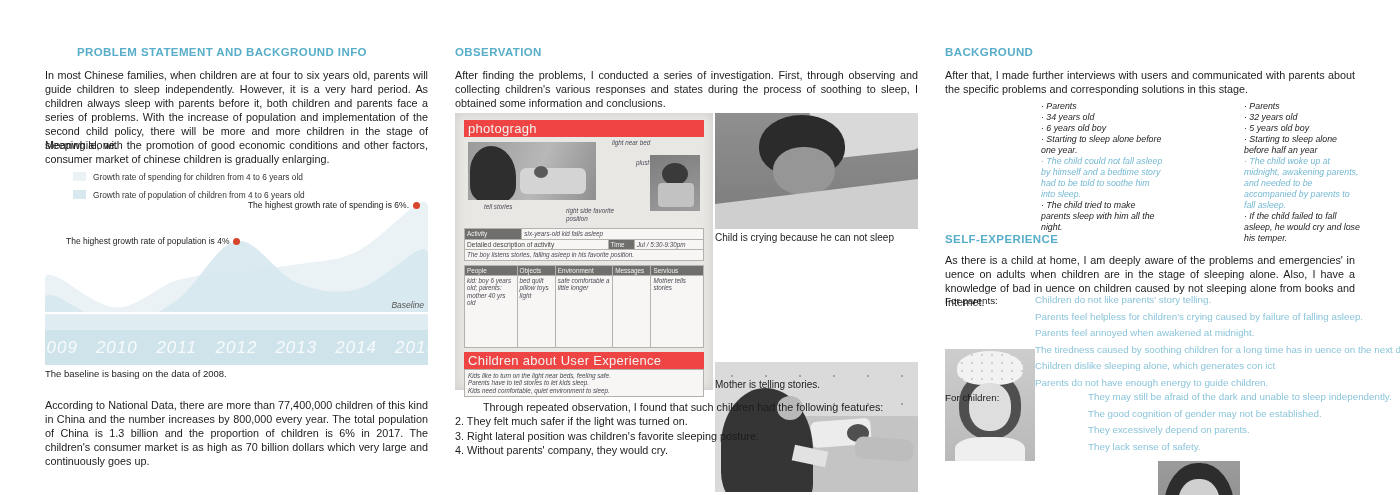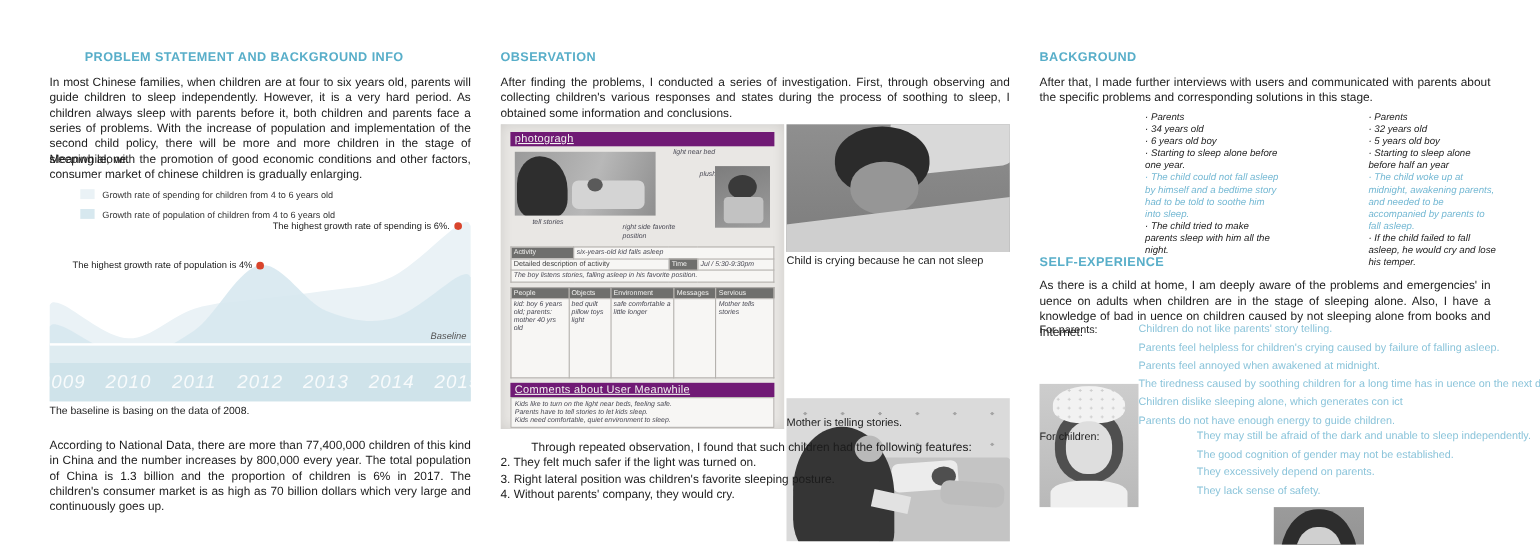--- a/index.html
+++ b/index.html
@@ -16,21 +16,21 @@
   .legend-swatch { width:13px; height:9px; margin-right:7px; }
   .legend-label { font-size:8.3px; color:#333; }
   #chart-svg-holder { position:absolute; left:0; top:30px; width:383px; height:165px;font-style:italic; }
   .chart-anno { position:absolute; font-size:8.5px; color:#222; white-space:nowrap; }
   .chart-dot { position:absolute; width:7px; height:7px; border-radius:50%; background:#d9452c; }
   #chart-note { left:45px; top:368px; font-size:9.5px; color:#1c1c1c; }
 
   
   #worksheet { left:455px; top:113px; width:258px; height:277px; background:#e9e7e4;
      box-shadow:inset 0 0 12px rgba(0,0,0,.12); padding:7px 9px; font-size:6.5px; color:#333; }
-  .ws-bar { background:#701a75; color:#f2f2f0; font-size:10px; padding:1px 4px; letter-spacing:.3px;text-decoration:underline; }
+  .ws-bar { background:#ef4444; color:#f2f2f0; font-size:13px; padding:1px 4px; letter-spacing:.3px; }
   .ws-hand { font-style:italic; color:#4a4a55; font-size:6.3px; line-height:7.5px; }
   .ws-photo { position:relative; overflow:hidden; }
   .ws-table { width:100%; border-collapse:collapse; margin-top:3px; }
   .ws-table td { border:1px solid #b5b2ae; vertical-align:top; padding:1px 2px; }
   .ws-head { background:#6f6f6d; color:#f2f2f0; font-size:6.4px; }
   .ws-white { background:#f7f6f4; }
 
   
   .photo { overflow:hidden; position:relative; }
   .ph-caption { font-size:10px; color:#1c1c1c; }
@@ -131,21 +131,21 @@
         </tr>
     <tr id="ws-cell-row">
           <td class="ws-white ws-hand" style="height: 72px;">kid: boy 6 years old; parents: mother 40 yrs old</td>
           <td class="ws-white ws-hand" style="height: 72px;">bed quilt pillow toys light</td>
           <td class="ws-white ws-hand" style="height: 72px;">safe comfortable a little longer</td>
           <td class="ws-white ws-hand" style="height: 72px;"></td>
           <td class="ws-white ws-hand" style="height: 72px;">Mother tells stories</td>
         </tr>
   </tbody>
     </table>
-  <div class="ws-bar" style="margin-top:4px;">Comments about User Meanwhile</div>
+  <div class="ws-bar" style="margin-top:4px;">Children about User Experience</div>
   <div class="ws-hand" id="ws-comments" style="background:#f7f6f4; border:1px solid #b5b2ae; padding:2px 3px; min-height:22px;">
       <div class="ws-hand">Kids like to turn on the light near beds, feeling safe.</div>
       <div class="ws-hand">Parents have to tell stories to let kids sleep.</div>
       <div class="ws-hand">Kids need comfortable, quiet environment to sleep.</div>
     </div>
 </div>
 
 <div class="abs photo" style="left:715px; top:113px; width:203px; height:116px; background:linear-gradient(180deg,#8f8f8f,#7c7c7c);">
   <div style="position:absolute; left:96px; top:-14px; width:110px; height:56px; background:#d9d9d9; border-radius:12px; transform:rotate(-6deg);"></div>
   <div style="position:absolute; left:44px; top:2px; width:86px; height:62px; background:#2b2b2b; border-radius:50% 50% 45% 45%;"></div>

